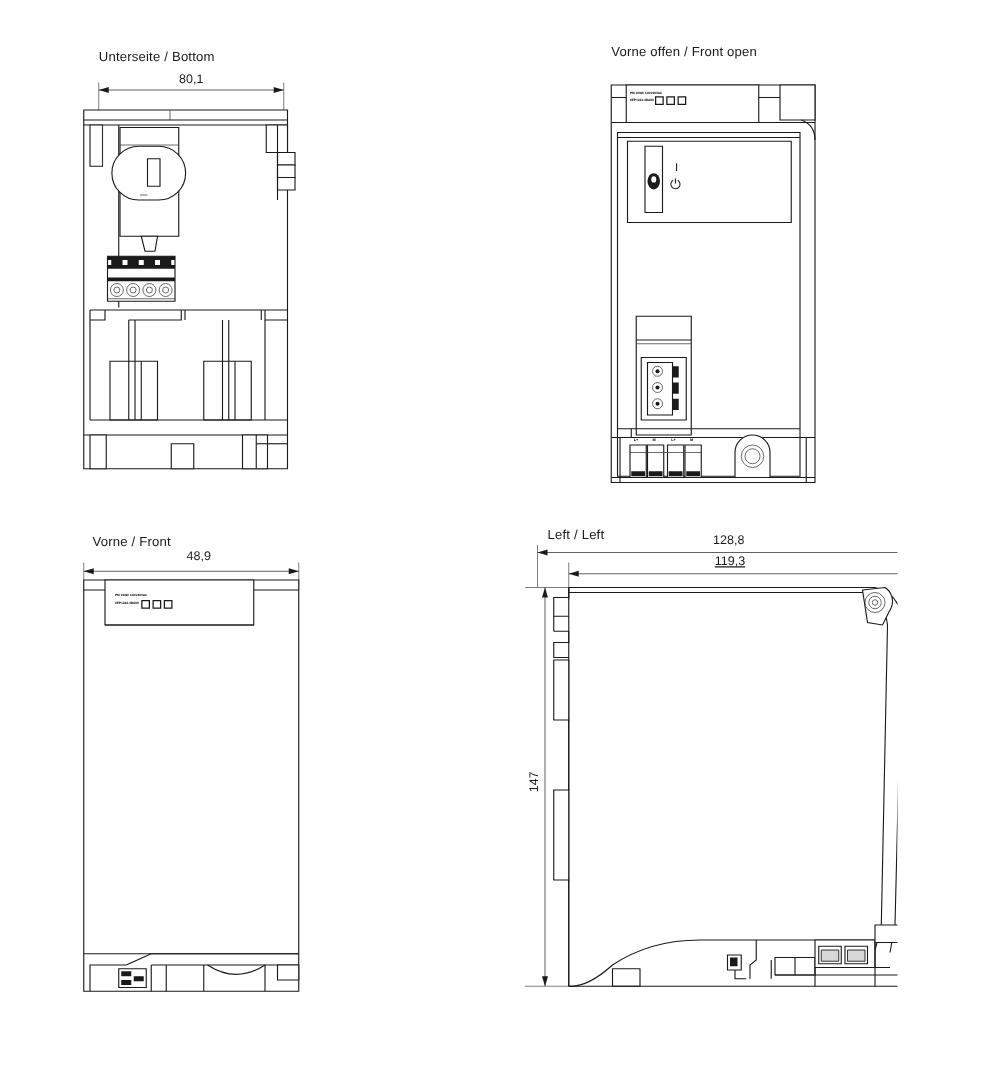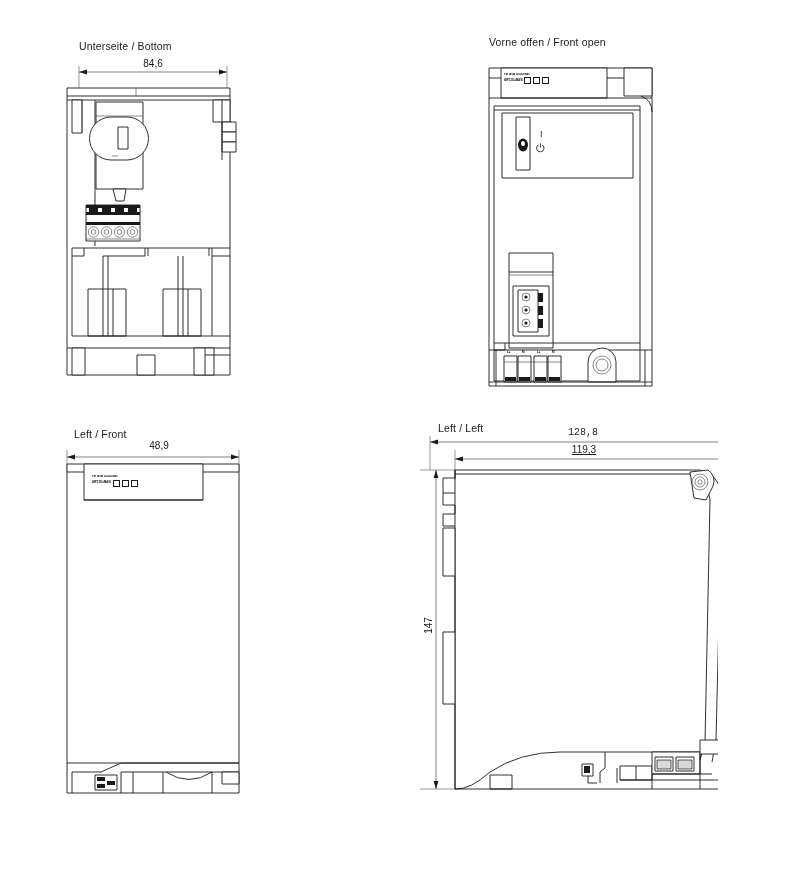--- a/index.html
+++ b/index.html
@@ -124,29 +124,29 @@
 </style>
 </head>
 <body>
 
 <div id="sheet">
 
   <div class="view-label" style="left:79px; top:40px;">Unterseite / Bottom</div>
 
   <div class="view-label" style="left:489px; top:36px;">Vorne offen / Front open</div>
 
-  <div class="view-label" style="left:74px; top:428px;">Left / Front</div>
+  <div class="view-label" style="left:74px; top:428px;">Vorne / Front</div>
 
   <div class="view-label" style="left:438px; top:422px;">Left / Left</div>
 
-  <div class="dim-text" style="left:123px; top:58px; width:60px;">84,6</div>
+  <div class="dim-text" style="left:123px; top:58px; width:60px;">80,1</div>
 
   <div class="dim-text" style="left:131px; top:440px; width:56px;">48,9</div>
 
-  <div class="dim-text" style="left:553px; top:427px; width:60px;font-family:Liberation Mono, monospace;">128,8</div>
+  <div class="dim-text" style="left:553px; top:427px; width:60px;">128,8</div>
 
   <div class="dim-text" style="left:556px; top:444px; width:56px;text-decoration:underline;">119,3</div>
 
   <div class="dim-text vert" style="left:408px; top:620px; width:40px;">147</div>
 
   <svg class="drawing" viewBox="0 0 802 870">
 
     <g>
 
       <g>

